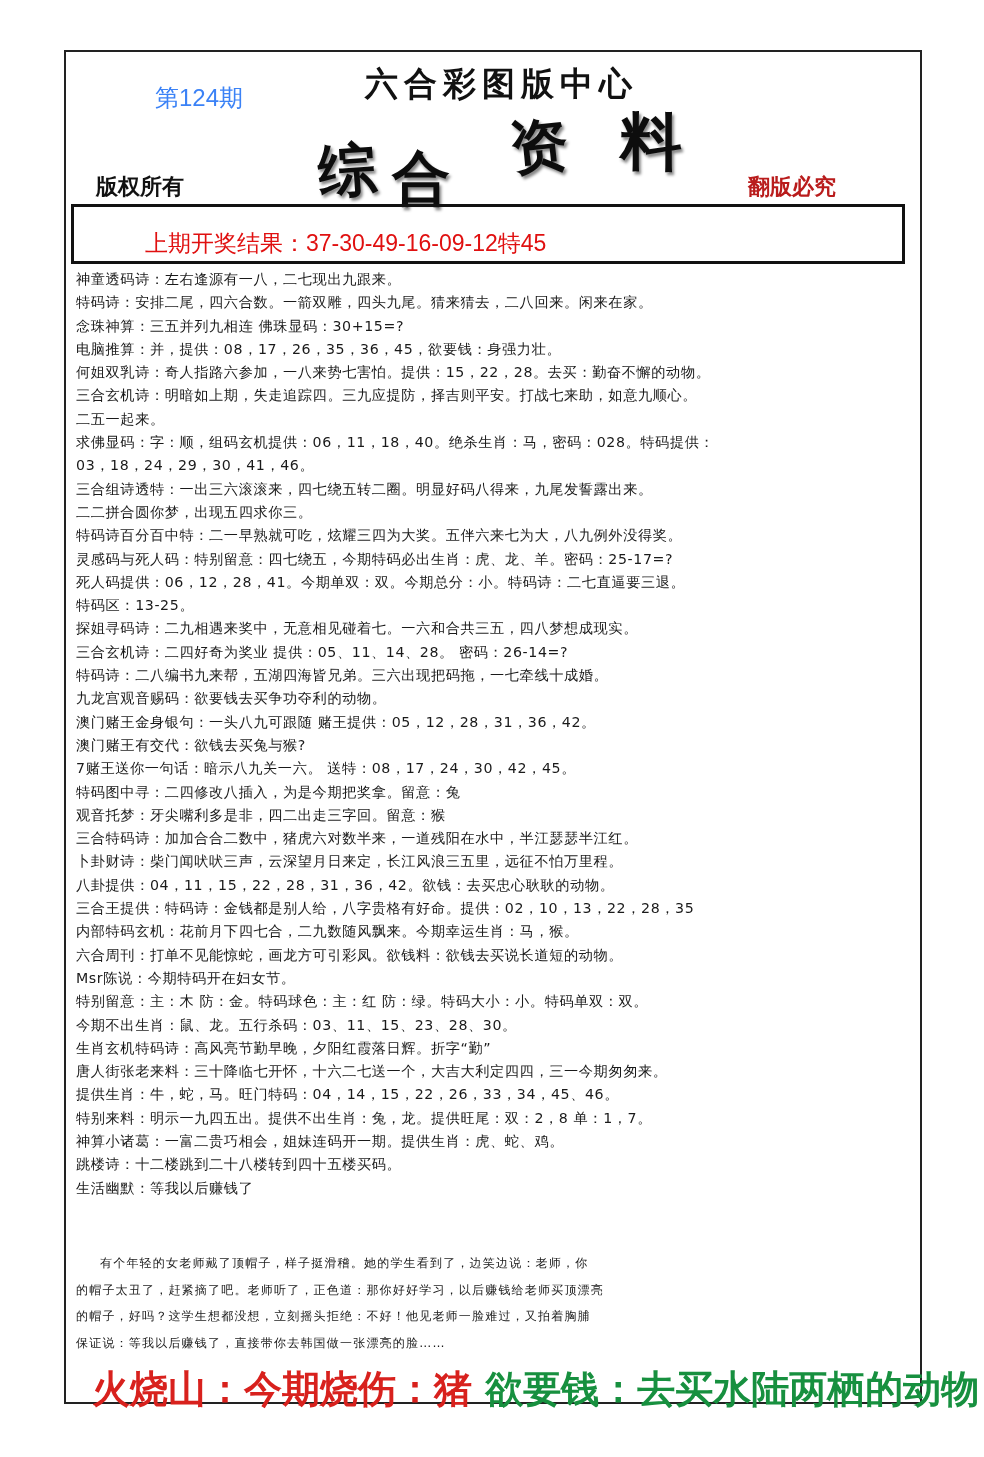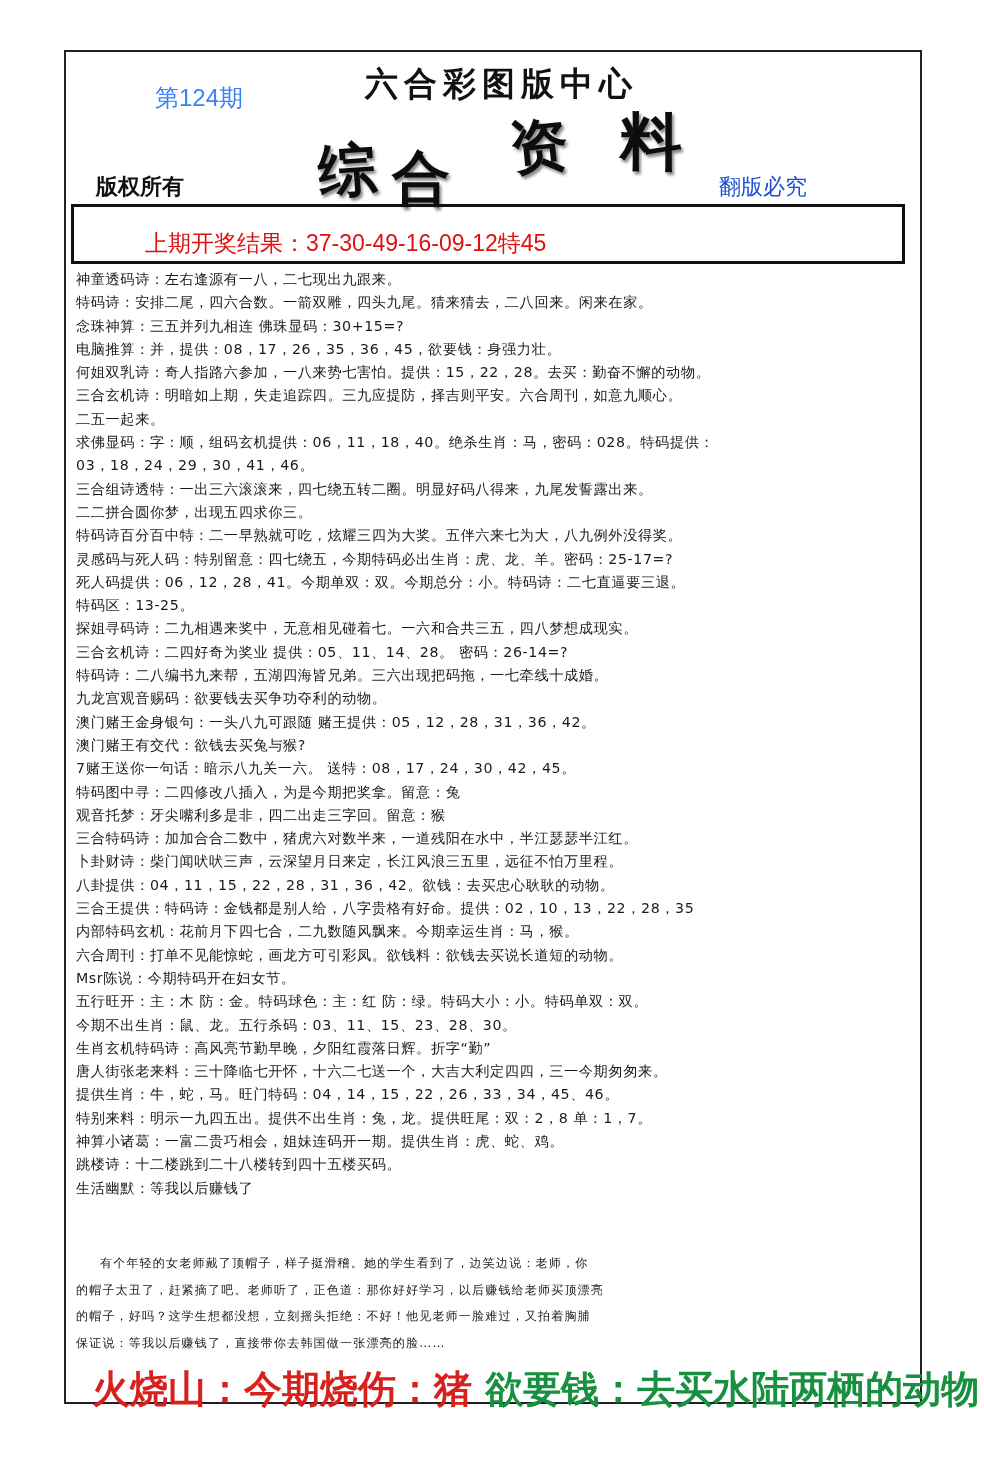--- a/index.html
+++ b/index.html
@@ -10,21 +10,21 @@
   .issue { position: absolute; left: 155px; top: 82px; font-size: 24px; font-family: "Liberation Sans", sans-serif; color: #3b82f6; }
   .center-title { position: absolute; left: 365px; top: 62px; font-size: 33px; font-weight: bold;
                   letter-spacing: 6px; color: #111; font-family: "DejaVu Sans", sans-serif; }
   .big-title { position: absolute; font-weight: bold; color: #0d0d0d; font-family: "DejaVu Serif", serif;
                text-shadow: 2px 3px 3px #888; }
   .bt1 { left: 318px; top: 132px; font-size: 58px; transform: rotate(-4deg); }
   .bt2 { left: 392px; top: 140px; font-size: 58px; }
   .bt3 { left: 510px; top: 108px; font-size: 58px; transform: rotate(-6deg); }
   .bt4 { left: 620px; top: 100px; font-size: 62px; }
   .left-tag { position: absolute; left: 96px; top: 172px; font-size: 22px; font-weight: bold; color: #111; }
-  .right-tag { position: absolute; left: 719px; top: 172px; font-size: 22px; font-weight: normal; color: #1d4ed8; }
+  .right-tag { position: absolute; left: 748px; top: 172px; font-size: 22px; font-weight: bold; color: #b91c1c; }
   .result-box { position: absolute; left: 71px; top: 204px; width: 834px; height: 60px;
                 border: 3px solid #111; box-sizing: border-box; }
   .result-text { position: absolute; left: 145px; top: 228px; font-size: 23px; color: #e01010;
                  font-family: "Liberation Sans", sans-serif; }
   .lines { position: absolute; left: 76px; top: 268px; width: 840px; }
   .line { height: 23.3px; line-height: 23.3px; font-size: 14.2px; white-space: nowrap; letter-spacing: 0.6px; color: #1a1a1a; }
   .joke { position: absolute; left: 76px; top: 1250px; width: 800px; }
   .jline { height: 26.5px; line-height: 26.5px; font-size: 12px; white-space: nowrap; letter-spacing: 1.2px; color: #1a1a1a; }
   .jline.indent { padding-left: 24px; }
   .footer { position: absolute; left: 92px; top: 1364px; font-size: 38px; font-weight: bold;
@@ -50,21 +50,21 @@
 
 <div class="result-box"></div>
 <div class="result-text">上期开奖结果：37-30-49-16-09-12特45</div>
 
 <div class="lines" id="lines">
     <div class="line">神童透码诗：左右逢源有一八，二七现出九跟来。</div>
     <div class="line">特码诗：安排二尾，四六合数。一箭双雕，四头九尾。猜来猜去，二八回来。闲来在家。</div>
     <div class="line">念珠神算：三五并列九相连 佛珠显码：30+15=?</div>
     <div class="line">电脑推算：并，提供：08，17，26，35，36，45，欲要钱：身强力壮。</div>
     <div class="line">何姐双乳诗：奇人指路六参加，一八来势七害怕。提供：15，22，28。去买：勤奋不懈的动物。</div>
-    <div class="line">三合玄机诗：明暗如上期，失走追踪四。三九应提防，择吉则平安。六合周刊，如意九顺心。</div>
+    <div class="line">三合玄机诗：明暗如上期，失走追踪四。三九应提防，择吉则平安。打战七来助，如意九顺心。</div>
     <div class="line">二五一起来。</div>
     <div class="line">求佛显码：字：顺，组码玄机提供：06，11，18，40。绝杀生肖：马，密码：028。特码提供：</div>
     <div class="line">03，18，24，29，30，41，46。</div>
     <div class="line">三合组诗透特：一出三六滚滚来，四七绕五转二圈。明显好码八得来，九尾发誓露出来。</div>
     <div class="line">二二拼合圆你梦，出现五四求你三。</div>
     <div class="line">特码诗百分百中特：二一早熟就可吃，炫耀三四为大奖。五伴六来七为大，八九例外没得奖。</div>
     <div class="line">灵感码与死人码：特别留意：四七绕五，今期特码必出生肖：虎、龙、羊。密码：25-17=?</div>
     <div class="line">死人码提供：06，12，28，41。今期单双：双。今期总分：小。特码诗：二七直逼要三退。</div>
     <div class="line">特码区：13-25。</div>
     <div class="line">探姐寻码诗：二九相遇来奖中，无意相见碰着七。一六和合共三五，四八梦想成现实。</div>
@@ -76,21 +76,21 @@
     <div class="line">7赌王送你一句话：暗示八九关一六。 送特：08，17，24，30，42，45。</div>
     <div class="line">特码图中寻：二四修改八插入，为是今期把奖拿。留意：兔</div>
     <div class="line">观音托梦：牙尖嘴利多是非，四二出走三字回。留意：猴</div>
     <div class="line">三合特码诗：加加合合二数中，猪虎六对数半来，一道残阳在水中，半江瑟瑟半江红。</div>
     <div class="line">卜卦财诗：柴门闻吠吠三声，云深望月日来定，长江风浪三五里，远征不怕万里程。</div>
     <div class="line">八卦提供：04，11，15，22，28，31，36，42。欲钱：去买忠心耿耿的动物。</div>
     <div class="line">三合王提供：特码诗：金钱都是别人给，八字贵格有好命。提供：02，10，13，22，28，35</div>
     <div class="line">内部特码玄机：花前月下四七合，二九数随风飘来。今期幸运生肖：马，猴。</div>
     <div class="line">六合周刊：打单不见能惊蛇，画龙方可引彩凤。欲钱料：欲钱去买说长道短的动物。</div>
     <div class="line">Msr陈说：今期特码开在妇女节。</div>
-    <div class="line">五行旺开：主：木 防：金。特码球色：主：红 防：绿。特码大小：小。特码单双：双。</div>
+    <div class="line">特别留意：主：木 防：金。特码球色：主：红 防：绿。特码大小：小。特码单双：双。</div>
     <div class="line">今期不出生肖：鼠、龙。五行杀码：03、11、15、23、28、30。</div>
     <div class="line">生肖玄机特码诗：高风亮节勤早晚，夕阳红霞落日辉。折字“勤”</div>
     <div class="line">唐人街张老来料：三十降临七开怀，十六二七送一个，大吉大利定四四，三一今期匆匆来。</div>
     <div class="line">提供生肖：牛，蛇，马。旺门特码：04，14，15，22，26，33，34，45、46。</div>
     <div class="line">特别来料：明示一九四五出。提供不出生肖：兔，龙。提供旺尾：双：2，8 单：1，7。</div>
     <div class="line">神算小诸葛：一富二贵巧相会，姐妹连码开一期。提供生肖：虎、蛇、鸡。</div>
     <div class="line">跳楼诗：十二楼跳到二十八楼转到四十五楼买码。</div>
     <div class="line">生活幽默：等我以后赚钱了</div>
   </div>
 

